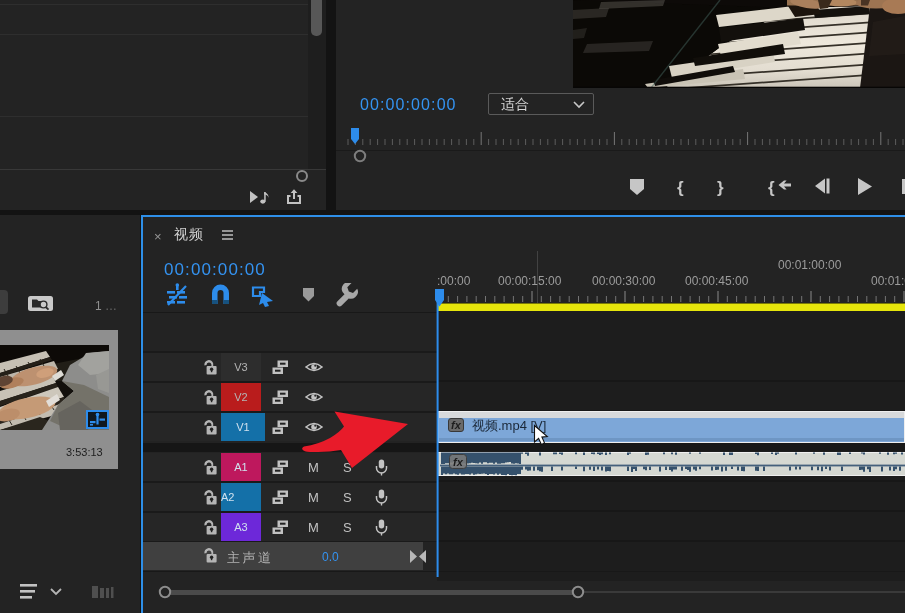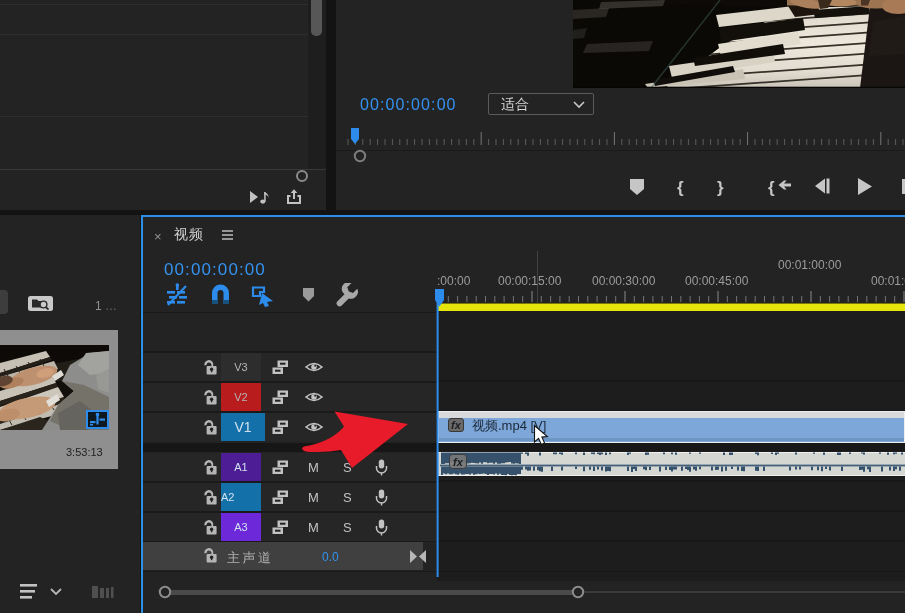--- a/index.html
+++ b/index.html
@@ -431,41 +431,41 @@
           <circle cx="10.2" cy="4.8" r="1" fill="#2a2a2a"></circle>
         </svg>
       </div>
   <div class="abs" style="left:0;top:196px;width:294px;height:28px;background:#262626">
         <svg class="abs" style="left:61px;top:7px" width="13" height="15">
           <path d="M0.5 5.4 A4.4 4.4 0 0 1 9.2 3.6 L9.2 6 L7.4 6 L7.4 4.4 A2.5 2.5 0 0 0 2.5 5.0 Z" fill="#b5b5b5"></path>
           <rect x="2.6" y="6" width="10" height="8.4" rx="1" fill="#b5b5b5"></rect>
           <circle cx="7.6" cy="9.2" r="1.7" fill="#232323"></circle>
           <rect x="6.9" y="9.4" width="1.4" height="2.8" fill="#232323"></rect>
         </svg>
-        <div class="abs" style="left:78px;top:0;width:44px;height:28px;background:#1470a8;color:#cfe0ee;font-size:14px;text-align:center;line-height:28px">V1</div>
+        <div class="abs" style="left:78px;top:0;width:44px;height:28px;background:#1470a8;color:#cfe0ee;font-size:11px;text-align:center;line-height:28px">V1</div>
         <svg class="abs" style="left:129px;top:7px" width="17" height="15">
           <rect x="5.5" y="0.5" width="10.5" height="6.5" fill="#c2c2c2"></rect>
           <rect x="0.5" y="7.5" width="10.5" height="6.5" fill="#c2c2c2"></rect>
           <rect x="8" y="2.7" width="5.5" height="2" fill="#232323"></rect>
           <rect x="3" y="9.7" width="5.5" height="2" fill="#232323"></rect>
         </svg>
         <svg class="abs" style="left:162px;top:8px" width="18" height="12">
           <path d="M1 6 Q9 -1 17 6 Q9 13 1 6 Z" fill="none" stroke="#c2c2c2" stroke-width="1.6"></path>
           <circle cx="9" cy="6" r="2.8" fill="#c2c2c2"></circle>
           <circle cx="10.2" cy="4.8" r="1" fill="#2a2a2a"></circle>
         </svg>
       </div>
   <div class="abs" style="left:0;top:236px;width:294px;height:28px;background:#262626">
         <svg class="abs" style="left:61px;top:7px" width="13" height="15">
           <path d="M0.5 5.4 A4.4 4.4 0 0 1 9.2 3.6 L9.2 6 L7.4 6 L7.4 4.4 A2.5 2.5 0 0 0 2.5 5.0 Z" fill="#b5b5b5"></path>
           <rect x="2.6" y="6" width="10" height="8.4" rx="1" fill="#b5b5b5"></rect>
           <circle cx="7.6" cy="9.2" r="1.7" fill="#232323"></circle>
           <rect x="6.9" y="9.4" width="1.4" height="2.8" fill="#232323"></rect>
         </svg>
-        <div class="abs" style="left:78px;top:0;width:40px;height:28px;background:#4c1d95;color:#cfe0ee;font-size:11px;text-align:center;line-height:28px">A1</div>
+        <div class="abs" style="left:78px;top:0;width:40px;height:28px;background:#be185d;color:#cfe0ee;font-size:11px;text-align:center;line-height:28px">A1</div>
         <svg class="abs" style="left:129px;top:7px" width="17" height="15">
           <rect x="5.5" y="0.5" width="10.5" height="6.5" fill="#c2c2c2"></rect>
           <rect x="0.5" y="7.5" width="10.5" height="6.5" fill="#c2c2c2"></rect>
           <rect x="8" y="2.7" width="5.5" height="2" fill="#232323"></rect>
           <rect x="3" y="9.7" width="5.5" height="2" fill="#232323"></rect>
         </svg>
         <div class="abs" style="left:165px;top:7px;color:#c2c2c2;font-size:13px">M</div>
         <div class="abs" style="left:200px;top:7px;color:#c2c2c2;font-size:13px">S</div>
         <svg class="abs" style="left:232px;top:6px" width="13" height="17">
           <rect x="3.8" y="0.5" width="5.4" height="9" rx="2.7" fill="#c2c2c2"></rect>

